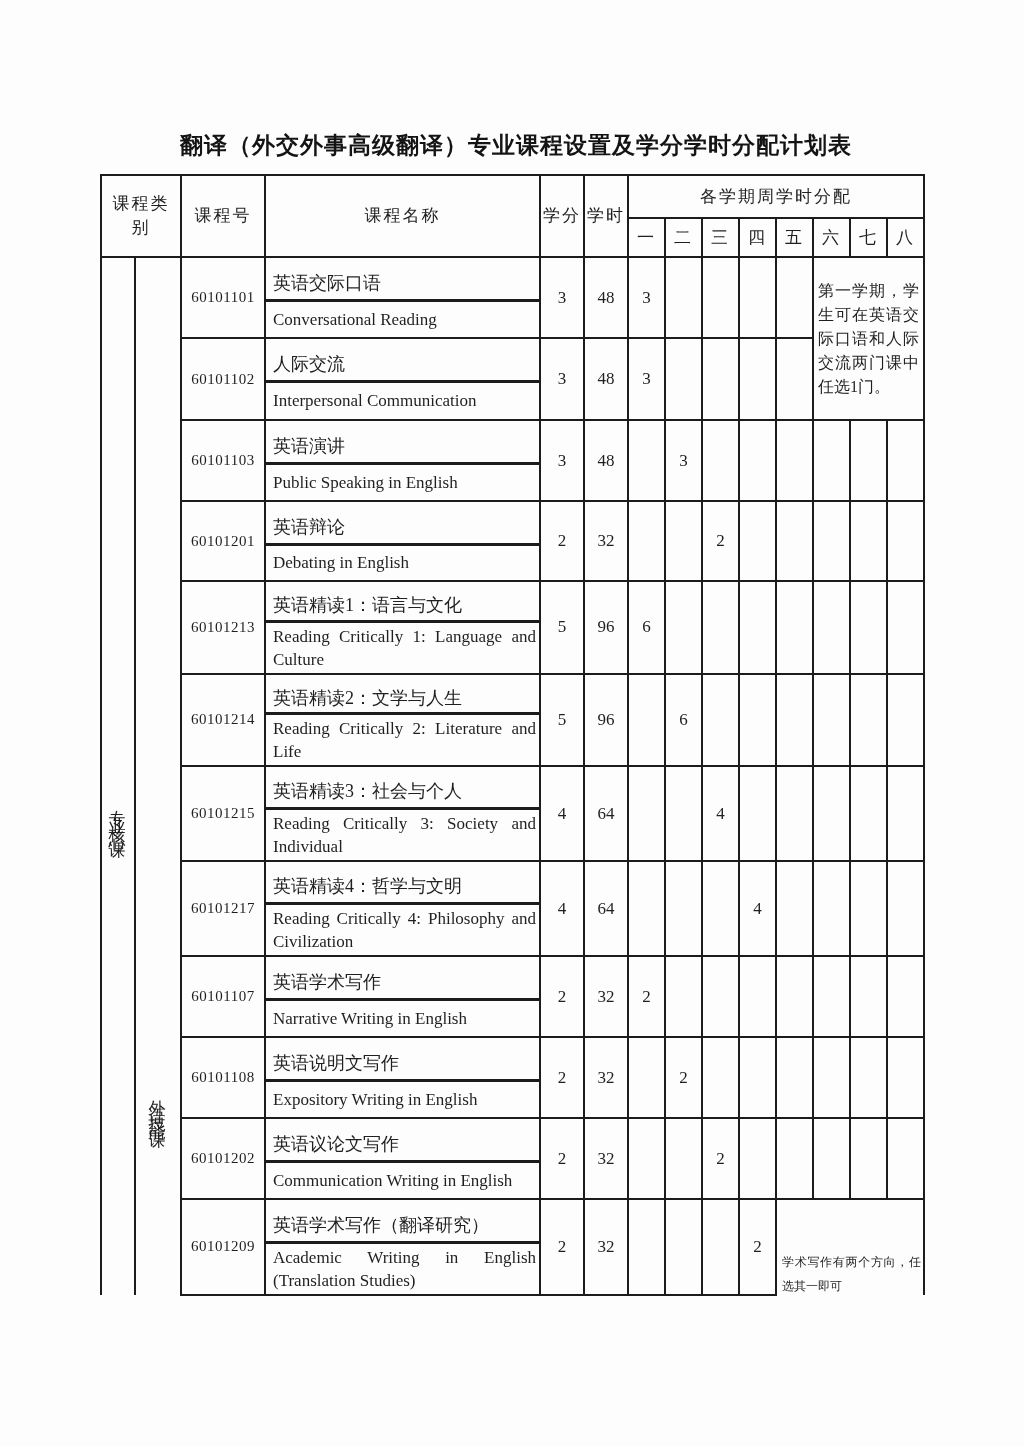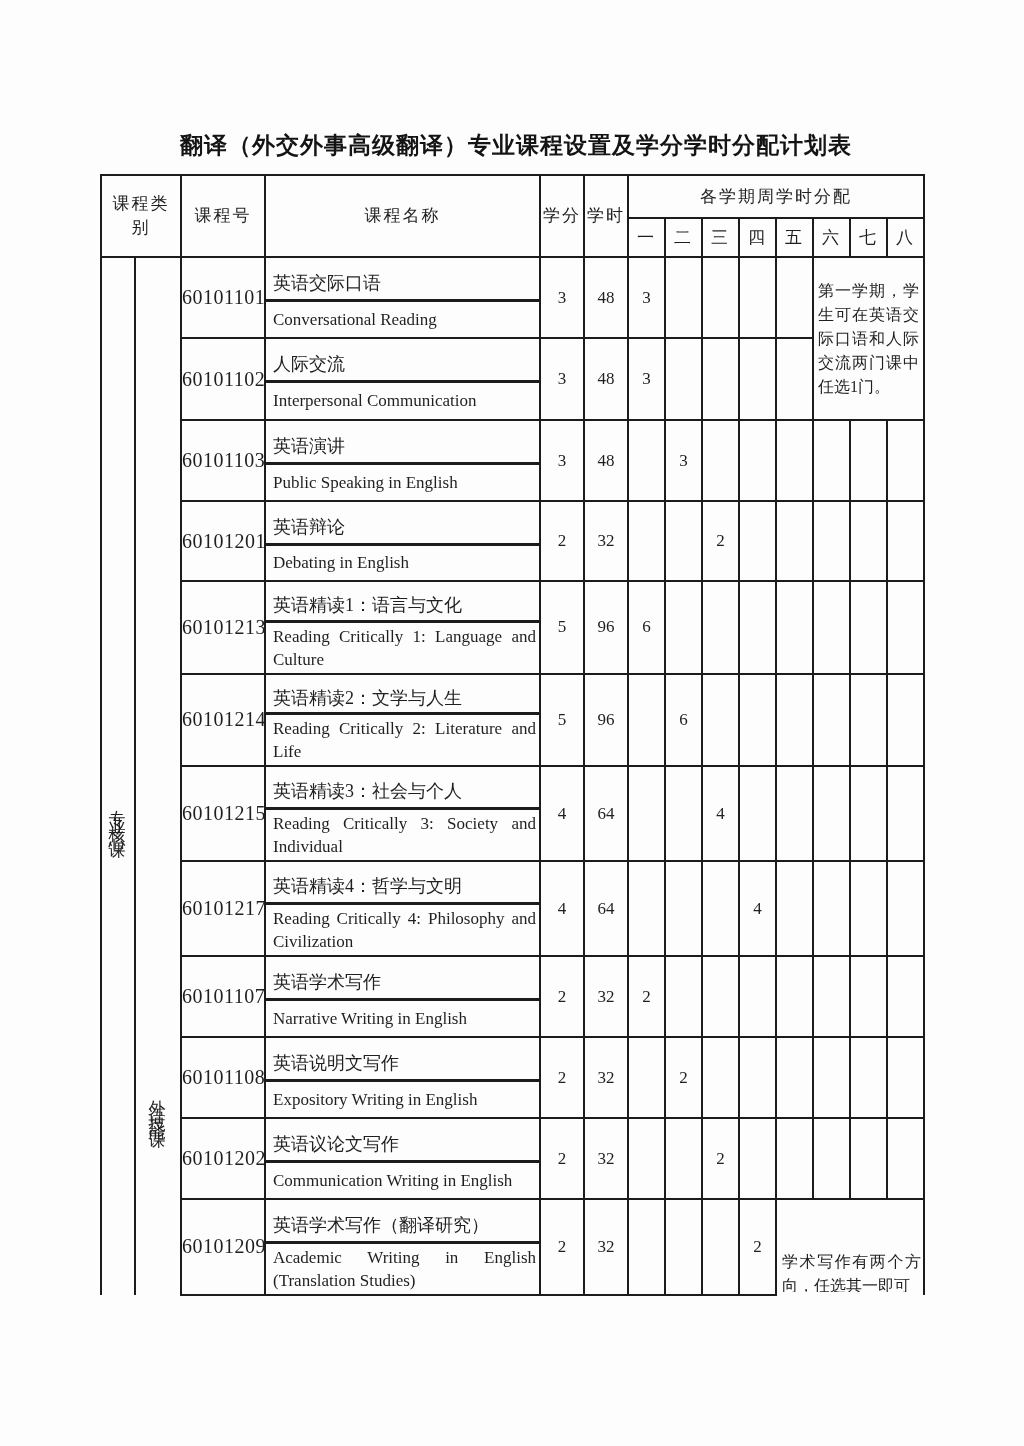--- a/index.html
+++ b/index.html
@@ -41,21 +41,21 @@
   .curriculum th {
     font-size:17px;
     letter-spacing:2px;
     line-height:24px;
     padding:2px;
     text-align:center;
     vertical-align:middle;
   }
   td.catcell { border-bottom:none; }
   td.code {
-    font-size:20px;
+    font-size:15px;
     text-align:center;
     vertical-align:middle;
     letter-spacing:0.5px;
     margin-top:24px;
   }
   td.zh {
     font-size:18px;
     padding:11px 4px 2px 7px;
     vertical-align:middle;
     border-bottom-width:3px;
@@ -79,21 +79,21 @@
     vertical-align:middle;
     text-align:justify;
   }
   td.note2 {
     vertical-align:top;
     border-bottom:none;
   }
   .note2-clip { height:92px; overflow:hidden; }
   .note2-clip p {
     margin:50px 2px 0 5px;
-    font-size:16px;
+    font-size:12px;
     line-height:24px;
     text-align:justify;
   }
   .vlabel {
     position:absolute;
     display:flex;
     justify-content:center;
   }
   .vlabel span {
     writing-mode:vertical-rl;

